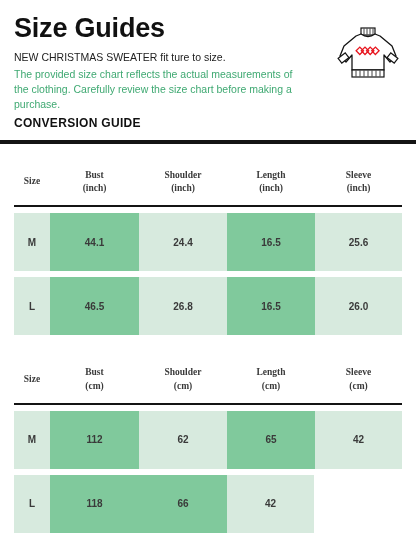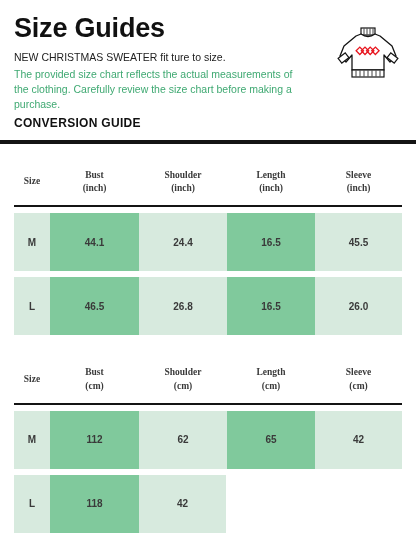--- a/index.html
+++ b/index.html
@@ -207,21 +207,21 @@
       </div>
     </div>
 
     <div class="thin-rule"></div>
 
     <div class="trow">
       <div class="td col-size fill-light">M</div>
       <div class="td col-bust fill-dark">44.1</div>
       <div class="td col-shoulder fill-light">24.4</div>
       <div class="td col-length fill-dark">16.5</div>
-      <div class="td col-sleeve fill-light">45.5</div>
+      <div class="td col-sleeve fill-light">25.6</div>
     </div>
 
     <div class="trow">
       <div class="td col-size fill-light">L</div>
       <div class="td col-bust fill-dark">46.5</div>
       <div class="td col-shoulder fill-light">26.8</div>
       <div class="td col-length fill-dark">16.5</div>
       <div class="td col-sleeve fill-light">26.0</div>
     </div>
   </div>
@@ -256,17 +256,18 @@
       <div class="td col-size fill-light">M</div>
       <div class="td col-bust fill-dark">112</div>
       <div class="td col-shoulder fill-light">62</div>
       <div class="td col-length fill-dark">65</div>
       <div class="td col-sleeve fill-light">42</div>
     </div>
 
     <div class="trow">
       <div class="td col-size fill-light">L</div>
       <div class="td col-bust fill-dark">118</div>
+      <div class="td col-length fill-dark">66</div>
       <div class="td col-sleeve fill-light">42</div>
     </div>
   </div>
 
 </div>
 
 </body></html>

